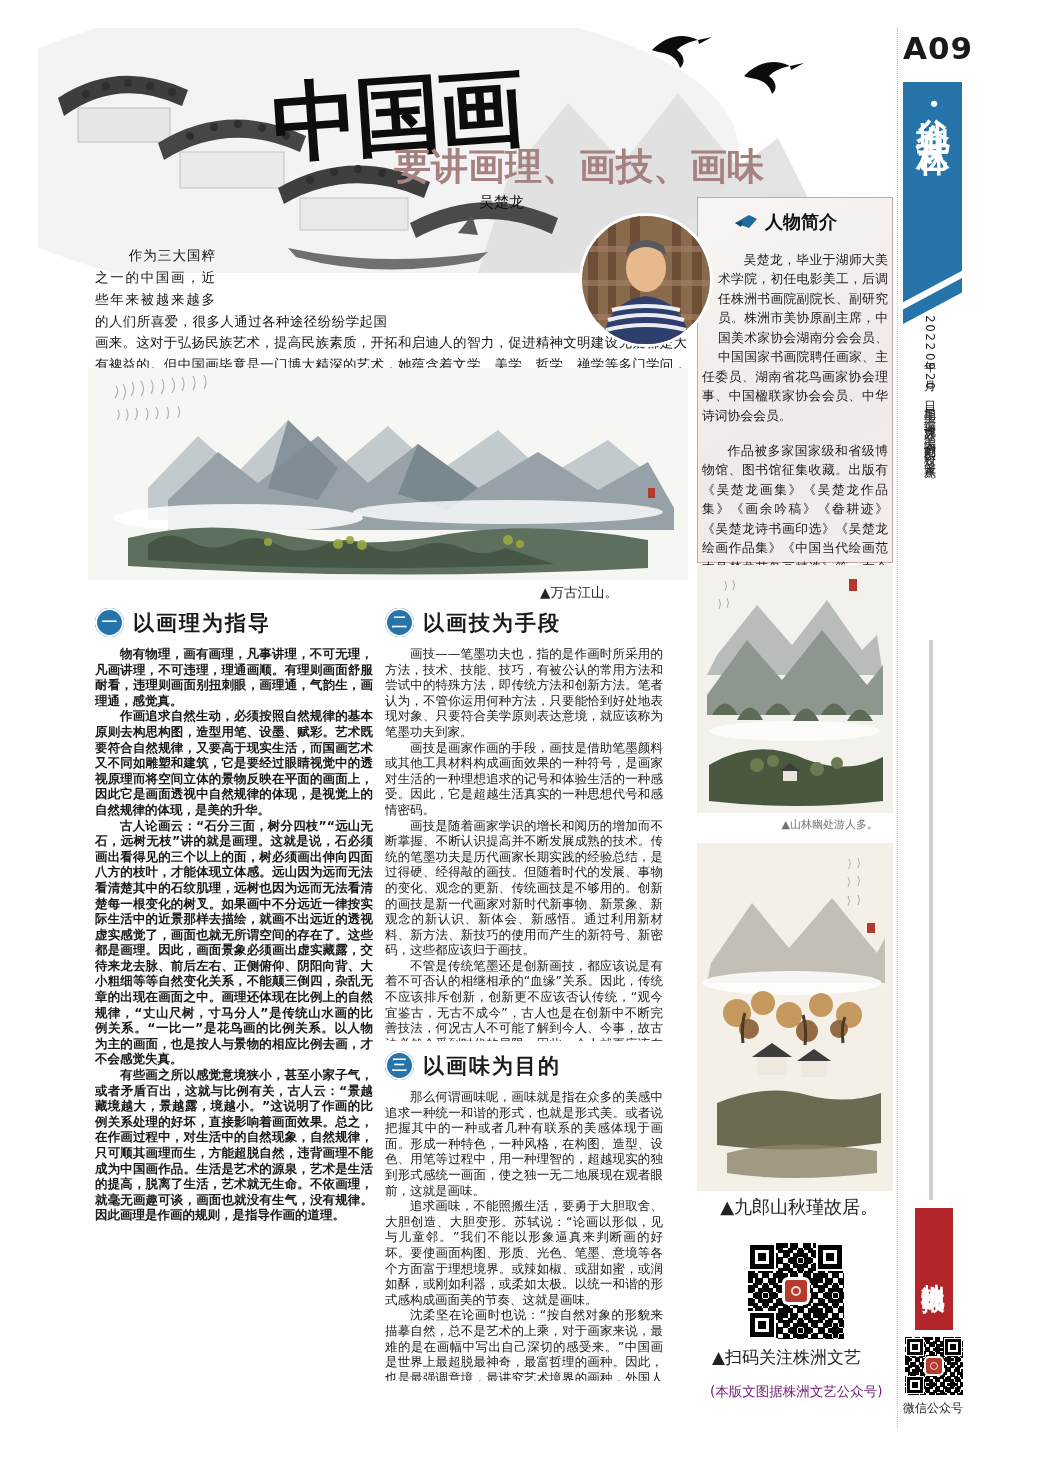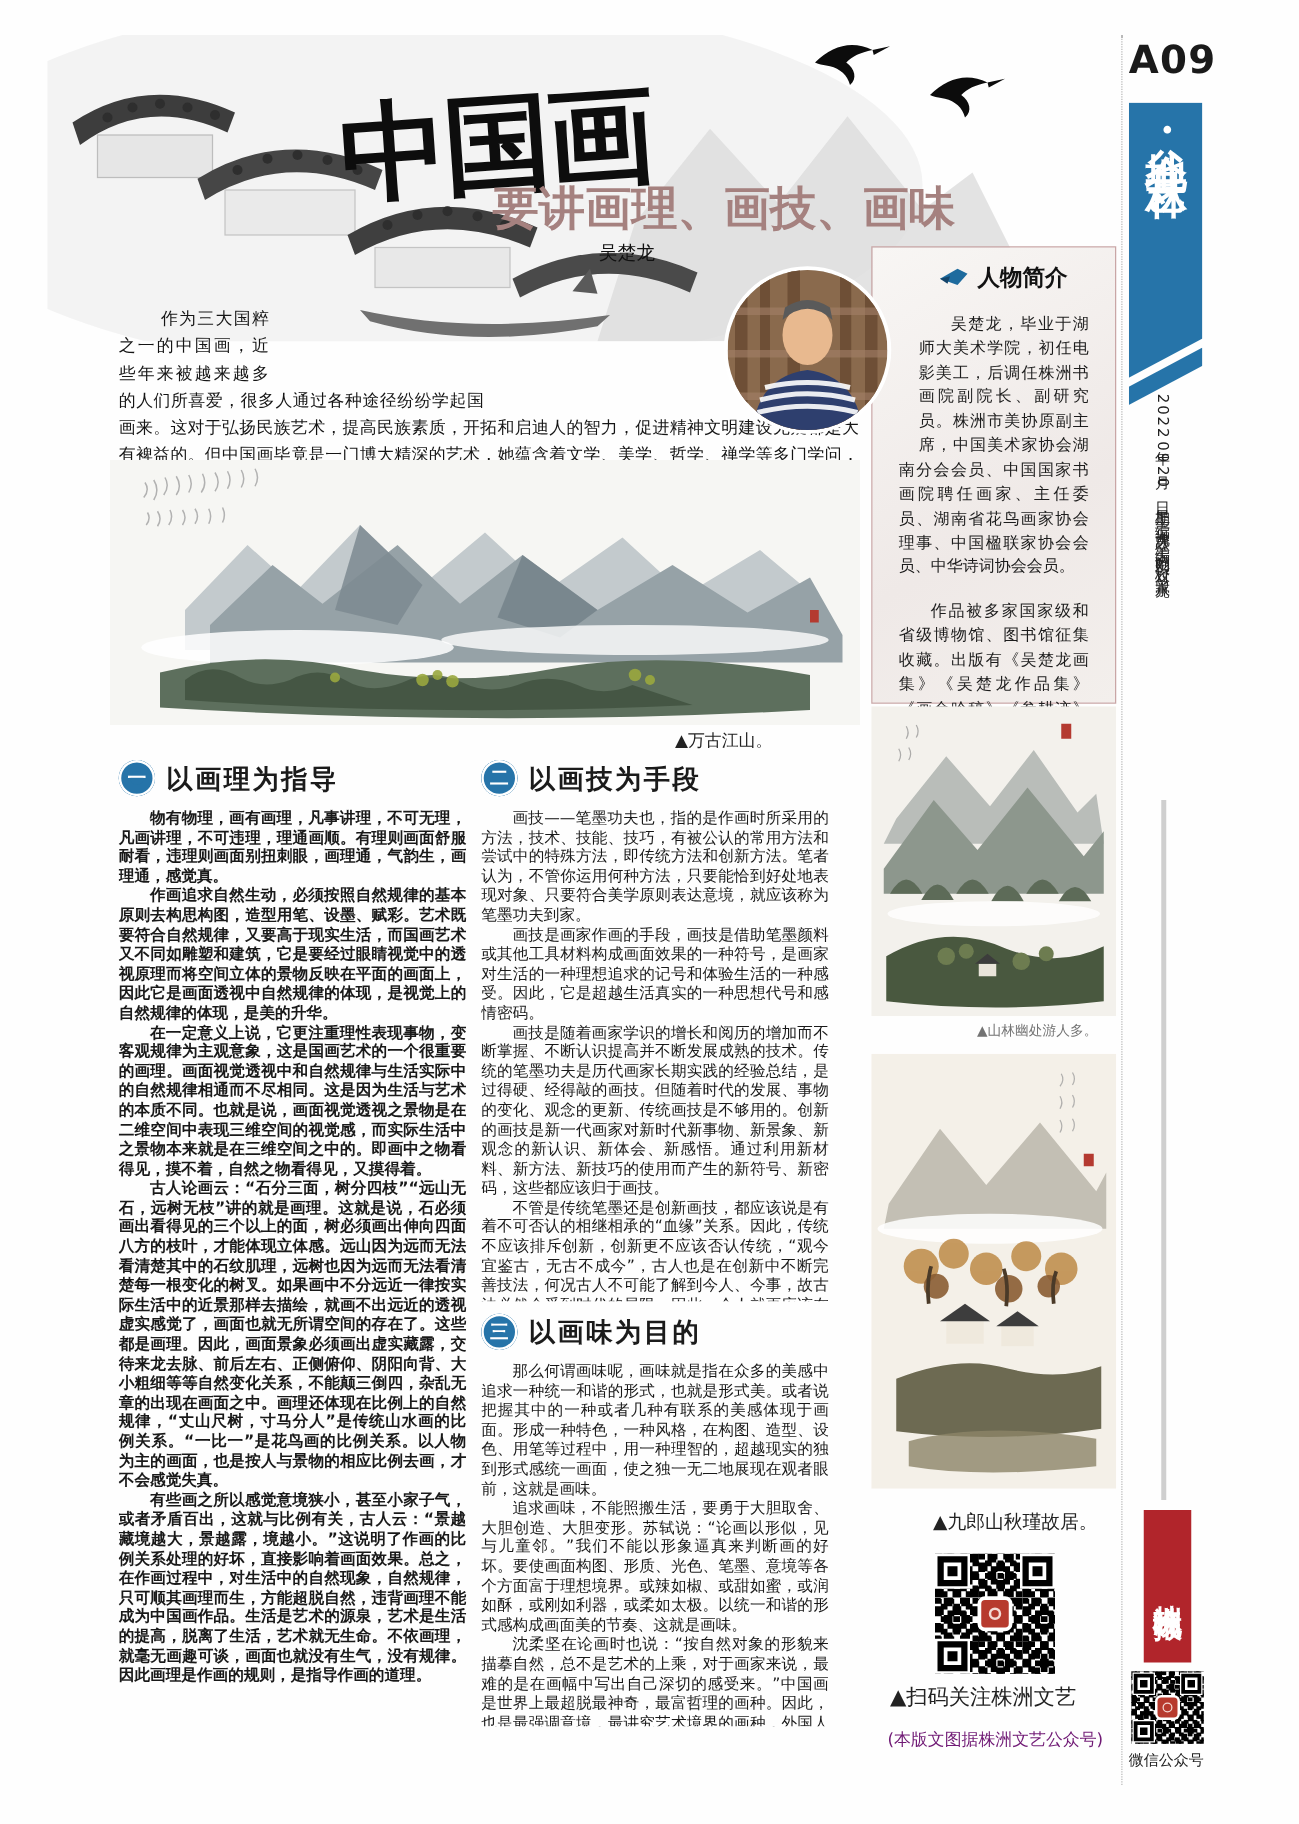--- a/index.html
+++ b/index.html
@@ -52,21 +52,21 @@
   .author{position:absolute;left:479px;top:193px;font-size:15px;color:#111;z-index:3;}
   .intro{position:absolute;left:95px;top:245px;width:592px;height:138px;font-size:13.5px;line-height:1.62;
          text-align:justify;color:#151515;overflow:hidden;}
   .intro .sp1{float:right;width:472px;height:54px;}
   .intro .sp2{float:right;clear:right;width:300px;height:27px;}
   .intro p{margin:0;text-indent:2.5em;}
 
   
   .profile{position:absolute;left:697px;top:197px;width:196px;height:366px;box-sizing:border-box;
            border:1px solid #c9a6a6;background:linear-gradient(150deg,#f8f6f4 0%,#efe9e7 60%,#f3efec 100%);
-           padding:12px 21px 8px;}
+           padding:12px 4px 8px;}
   .profile-title{display:flex;align-items:center;gap:7px;font-size:18px;font-weight:bold;margin:0 0 8px 32px;color:#111;}
   .profile p{margin:16px 0 4px;font-size:12.8px;line-height:1.52;text-align:justify;text-indent:2em;color:#1c1c1c;}
   .photo-spacer{float:left;width:16px;height:120px;}
   .artist-photo{position:absolute;left:582px;top:216px;width:128px;height:128px;border-radius:50%;
                 overflow:hidden;box-shadow:0 0 0 3px #fff;z-index:4;}
 
   
   .main-painting{position:absolute;left:88px;top:368px;width:600px;height:212px;}
   .main-caption{position:absolute;left:540px;top:584px;width:148px;text-align:left;font-size:13.5px;color:#222;}
 
@@ -82,21 +82,21 @@
   .sec-body{overflow:hidden;}
   .sec-body p{margin:0;font-size:12.5px;line-height:15.6px;text-align:justify;text-indent:2em;color:#191919;}
   .body1{height:728px;font-weight:bold;}
   .body2{height:395px;margin-bottom:10px;}
   .body3{height:292px;}
 
   
   .painting1{position:absolute;left:697px;top:565px;width:196px;height:248px;}
   .cap1{position:absolute;left:700px;top:817px;width:178px;text-align:right;font-size:11px;color:#737373;}
   .painting2{position:absolute;left:697px;top:843px;width:196px;height:348px;}
-  .cap2{position:absolute;left:700px;top:1195px;width:178px;text-align:right;font-size:15px;color:#222;margin-top:13px;}
+  .cap2{position:absolute;left:700px;top:1195px;width:178px;text-align:right;font-size:18px;color:#222;}
   .qr-caption{position:absolute;left:712px;top:1346px;width:172px;font-size:17px;color:#222;}
   .source-note{position:absolute;left:710px;top:1383px;width:184px;font-size:13.5px;color:#701a75;}
 
   :root{--blue:#2674a9;--red:#b1252b;--rose:#a5817f;}
 </style>
 </head>
 <body>
 
 <div class="page">
 
@@ -223,21 +223,20 @@
   <div class="main-caption">▲万古江山。</div>
 
   <div class="col col1">
     <div class="sec-head">
       <div class="sec-num">一</div>
       <div class="sec-title">以画理为指导</div>
     </div>
     <div class="sec-body body1">
       <p>物有物理，画有画理，凡事讲理，不可无理，凡画讲理，不可违理，理通画顺。有理则画面舒服耐看，违理则画面别扭刺眼，画理通，气韵生，画理通，感觉真。</p>
       <p>作画追求自然生动，必须按照自然规律的基本原则去构思构图，造型用笔、设墨、赋彩。艺术既要符合自然规律，又要高于现实生活，而国画艺术又不同如雕塑和建筑，它是要经过眼睛视觉中的透视原理而将空间立体的景物反映在平面的画面上，因此它是画面透视中自然规律的体现，是视觉上的自然规律的体现，是美的升华。</p>
-      <p>在一定意义上说，它更注重理性表现事物，变客观规律为主观意象，这是国画艺术的一个很重要的画理。画面视觉透视中和自然规律与生活实际中的自然规律相通而不尽相同。这是因为生活与艺术的本质不同。也就是说，画面视觉透视之景物是在二维空间中表现三维空间的视觉感，而实际生活中之景物本来就是在三维空间之中的。即画中之物看得见，摸不着，自然之物看得见，又摸得着。</p>
       <p>古人论画云：“石分三面，树分四枝”“远山无石，远树无枝”讲的就是画理。这就是说，石必须画出看得见的三个以上的面，树必须画出伸向四面八方的枝叶，才能体现立体感。远山因为远而无法看清楚其中的石纹肌理，远树也因为远而无法看清楚每一根变化的树叉。如果画中不分远近一律按实际生活中的近景那样去描绘，就画不出远近的透视虚实感觉了，画面也就无所谓空间的存在了。这些都是画理。因此，画面景象必须画出虚实藏露，交待来龙去脉、前后左右、正侧俯仰、阴阳向背、大小粗细等等自然变化关系，不能颠三倒四，杂乱无章的出现在画面之中。画理还体现在比例上的自然规律，“丈山尺树，寸马分人”是传统山水画的比例关系。“一比一”是花鸟画的比例关系。以人物为主的画面，也是按人与景物的相应比例去画，才不会感觉失真。</p>
       <p>有些画之所以感觉意境狭小，甚至小家子气，或者矛盾百出，这就与比例有关，古人云：“景越藏境越大，景越露，境越小。”这说明了作画的比例关系处理的好坏，直接影响着画面效果。总之，在作画过程中，对生活中的自然现象，自然规律，只可顺其画理而生，方能超脱自然，违背画理不能成为中国画作品。生活是艺术的源泉，艺术是生活的提高，脱离了生活，艺术就无生命。不依画理，就毫无画趣可谈，画面也就没有生气，没有规律。因此画理是作画的规则，是指导作画的道理。</p>
     </div>
   </div>
 
   <div class="col col2">
     <div class="sec-head">
       <div class="sec-num">二</div>
       <div class="sec-title">以画技为手段</div>
     </div>

